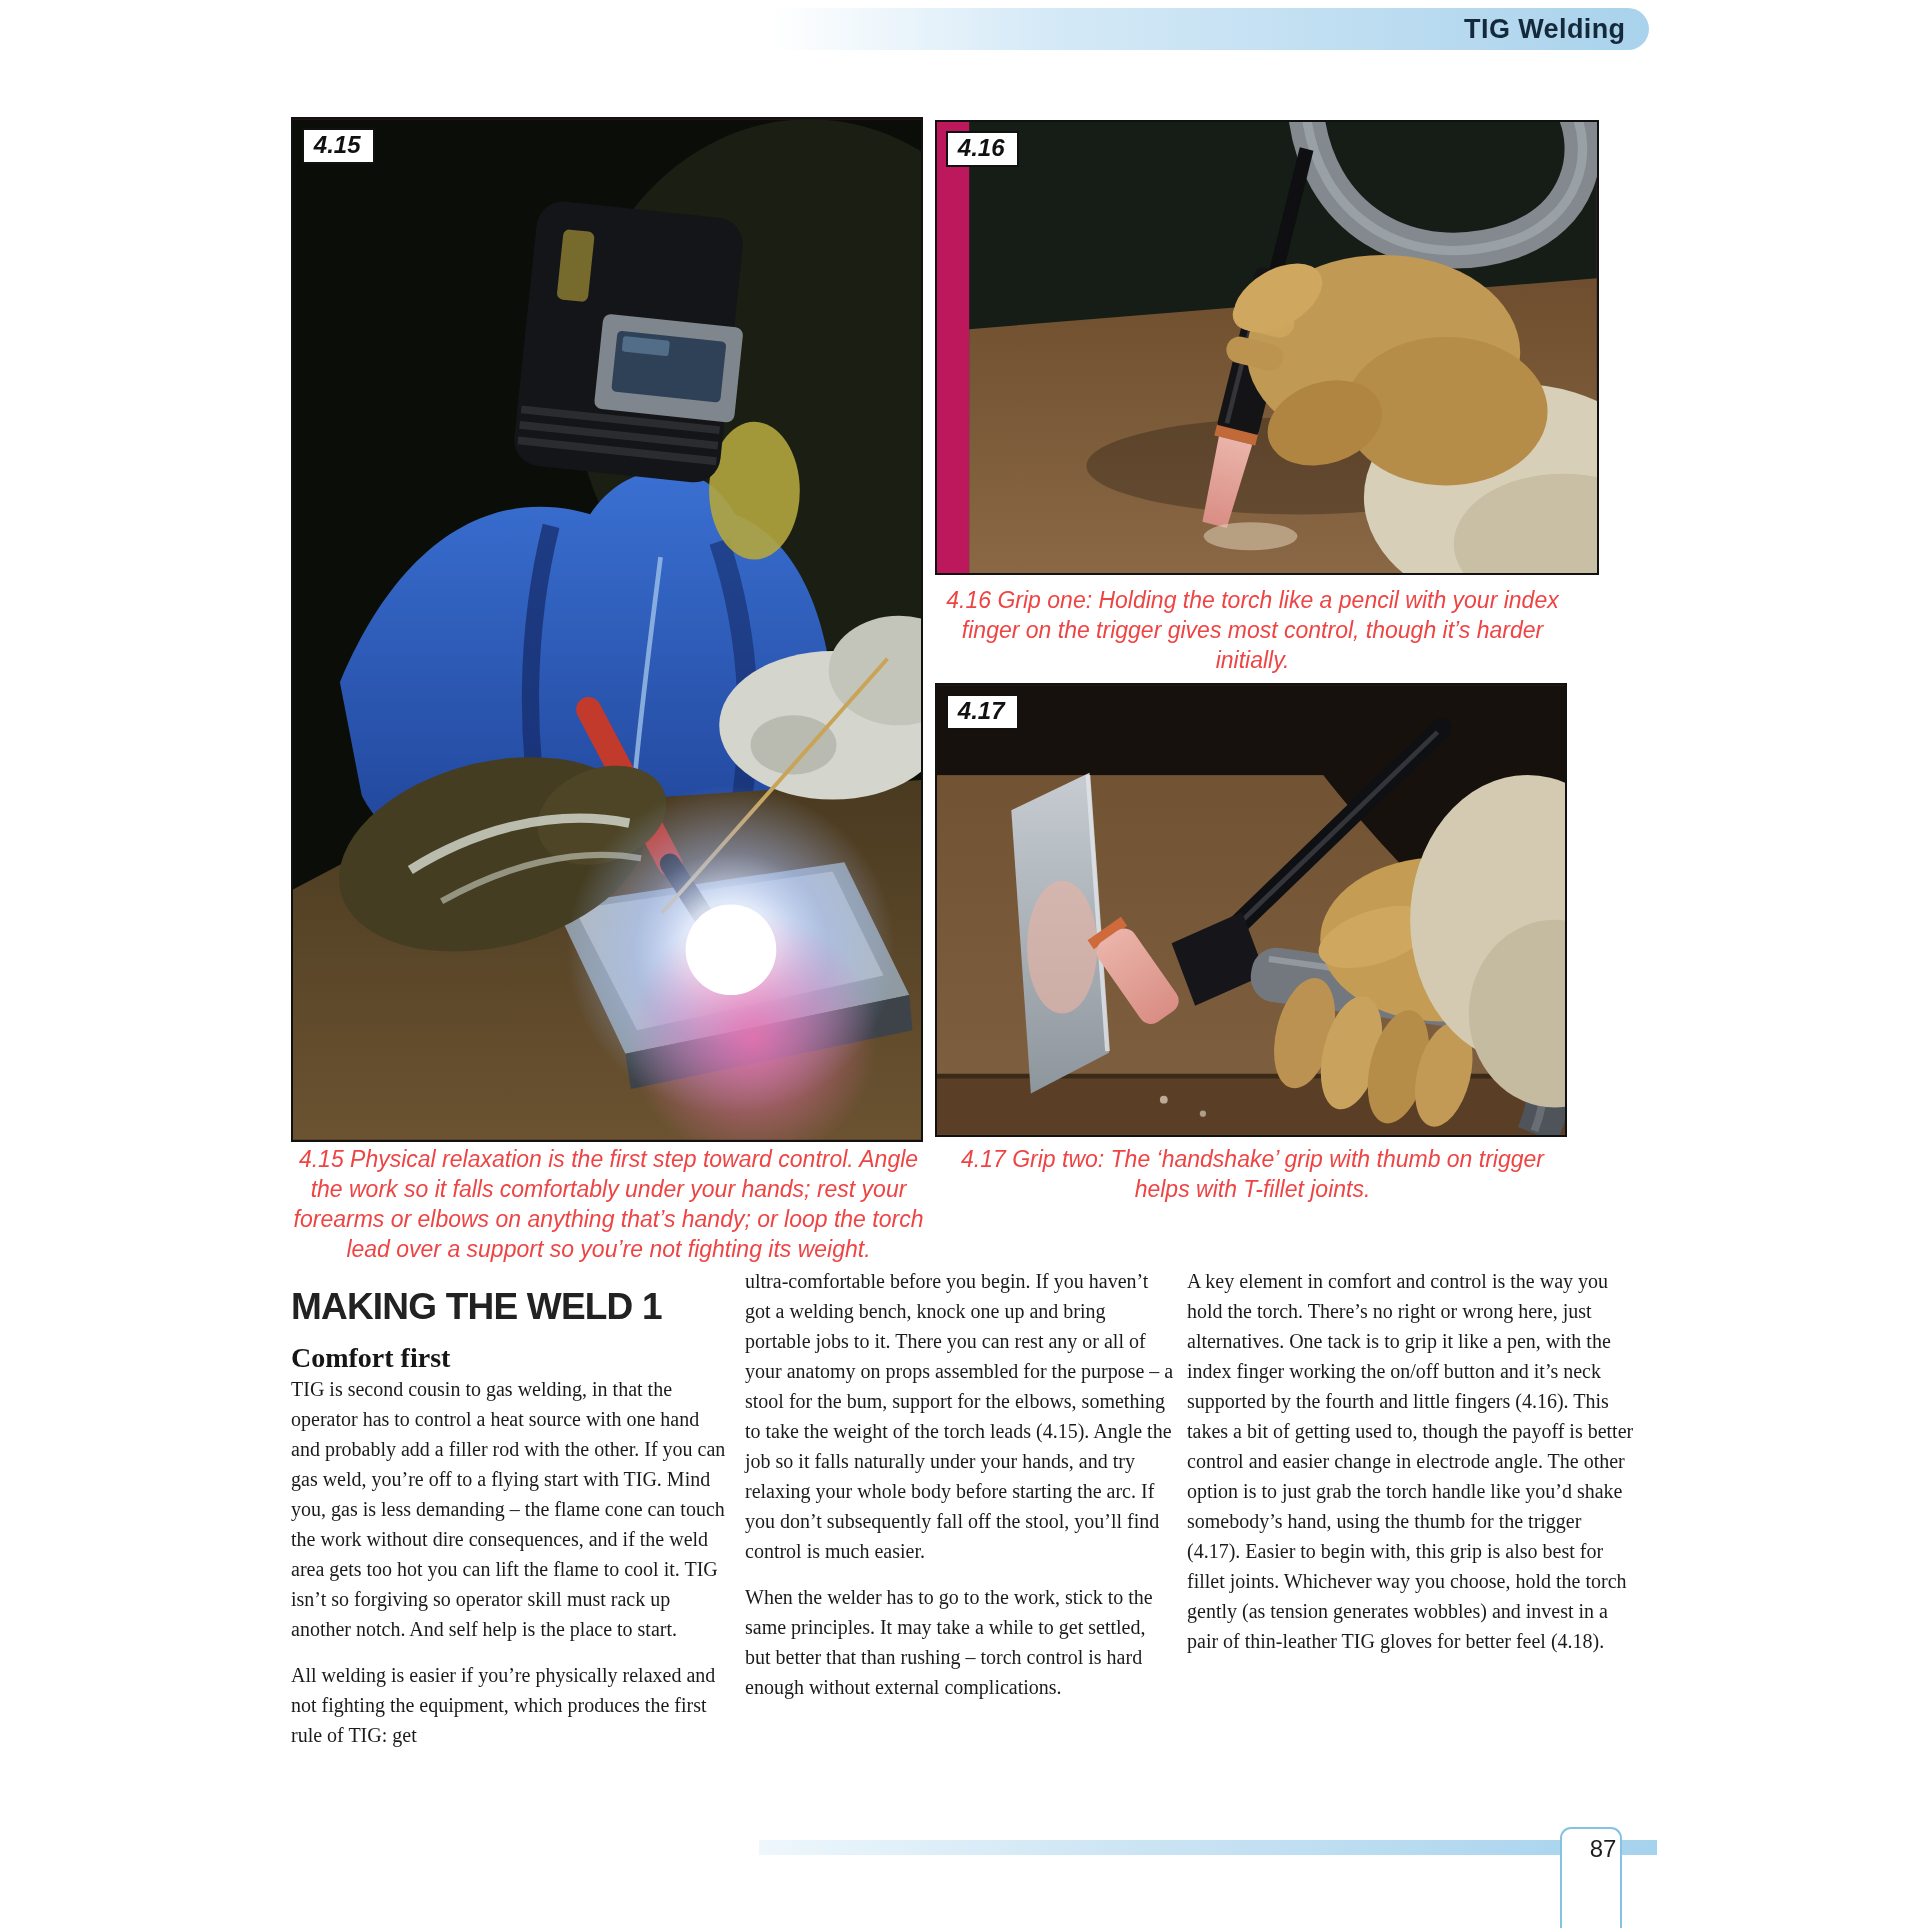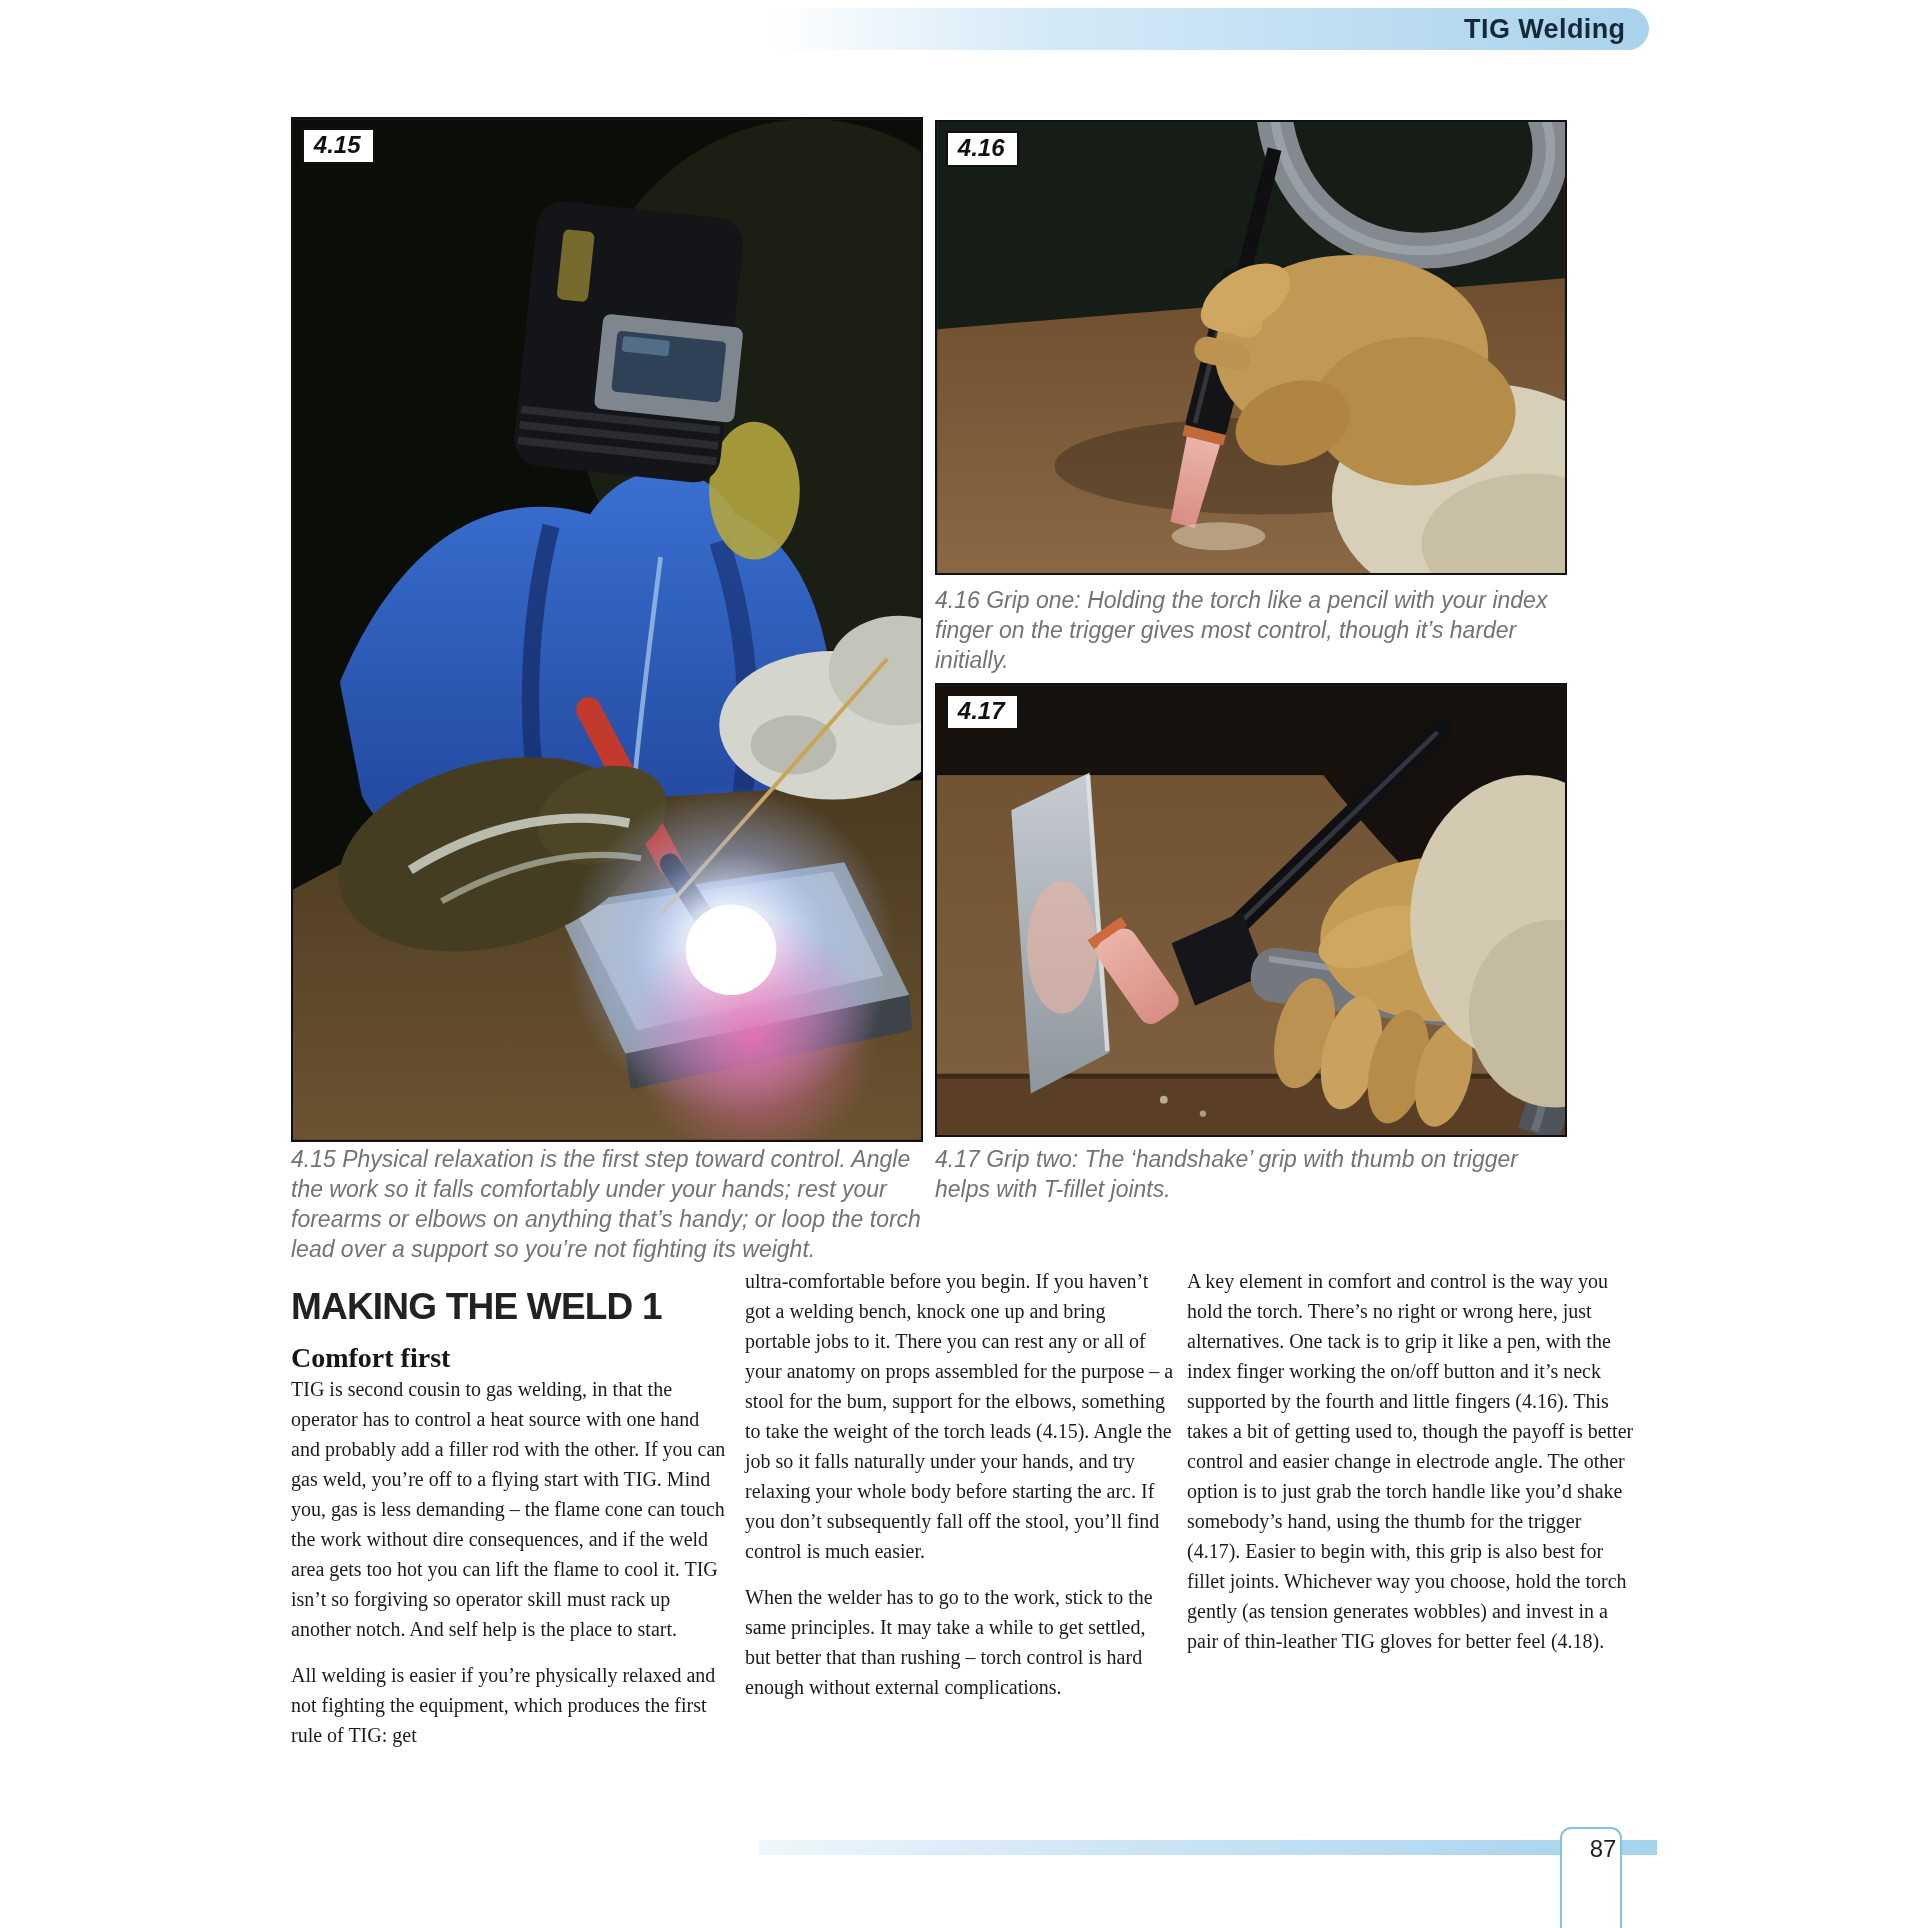--- a/index.html
+++ b/index.html
@@ -18,21 +18,21 @@
     font-size:27px;font-weight:600;color:#14293a;letter-spacing:0.4px;
   }
   
   .photo{position:absolute;border:2.3px solid #111;background:#be185d;}
   .photo svg{display:block;}
   .fig-label{
     position:absolute;top:9.4px;left:9.4px;background:#fff;border:2.3px solid #111;
     padding:0.8px 12.5px 3.1px 9.4px;font-style:italic;font-weight:700;font-size:24px;color:#111;
   }
   .caption{
-    position:absolute;font-style:italic;font-size:23px;line-height:30px;color:#737373;
+    position:absolute;font-style:italic;font-size:23px;line-height:30px;color:#ef4444;text-align:center;
   }
   
   .headline{
     position:absolute;left:291px;top:1261px;width:469px;
     font-size:37px;font-weight:700;color:#222;letter-spacing:-0.8px;
   }
   .subhead{
     position:absolute;left:291px;top:1319px;width:469px;
     font-family:"Liberation Serif",serif;font-size:28px;font-weight:700;color:#161616;
   }
@@ -126,21 +126,21 @@
         <line x1="760" y1="690" x2="472" y2="1015" stroke="#c9a456" stroke-width="5"></line>
       </g>
       <circle cx="560" cy="1062" r="210" fill="url(#arcGlow)"></circle>
       <circle cx="588" cy="1175" r="160" fill="url(#pinkGlow)"></circle>
       <circle cx="560" cy="1062" r="58" fill="#ffffff"></circle>
     </svg>
     <div class="fig-label">4.15</div>
   </div>
   <div class="caption" style="left:291px;top:1144px;width:635px;">4.15 Physical relaxation is the first step toward control. Angle the work so it falls comfortably under your hands; rest your forearms or elbows on anything that’s handy; or loop the torch lead over a support so you’re not fighting its weight.</div>
 
-  <div class="photo" style="left:935px;top:120px;width:628px;height:451px;">
+  <div class="photo" style="left:935px;top:120px;width:628px;height:451px;padding-left:32px;">
     <svg width="628" height="451" viewBox="0 0 803 577">
       <defs>
         <linearGradient id="wood416" x1="0" y1="0" x2="0" y2="1">
           <stop offset="0" stop-color="#6e4e2e"></stop>
             <stop offset="1" stop-color="#8a6845"></stop>
         </linearGradient>
         <linearGradient id="nozzlePink" x1="0" y1="0" x2="0" y2="1">
           <stop offset="0" stop-color="#eab3a9"></stop>
             <stop offset="1" stop-color="#d98e84"></stop>
         </linearGradient>

